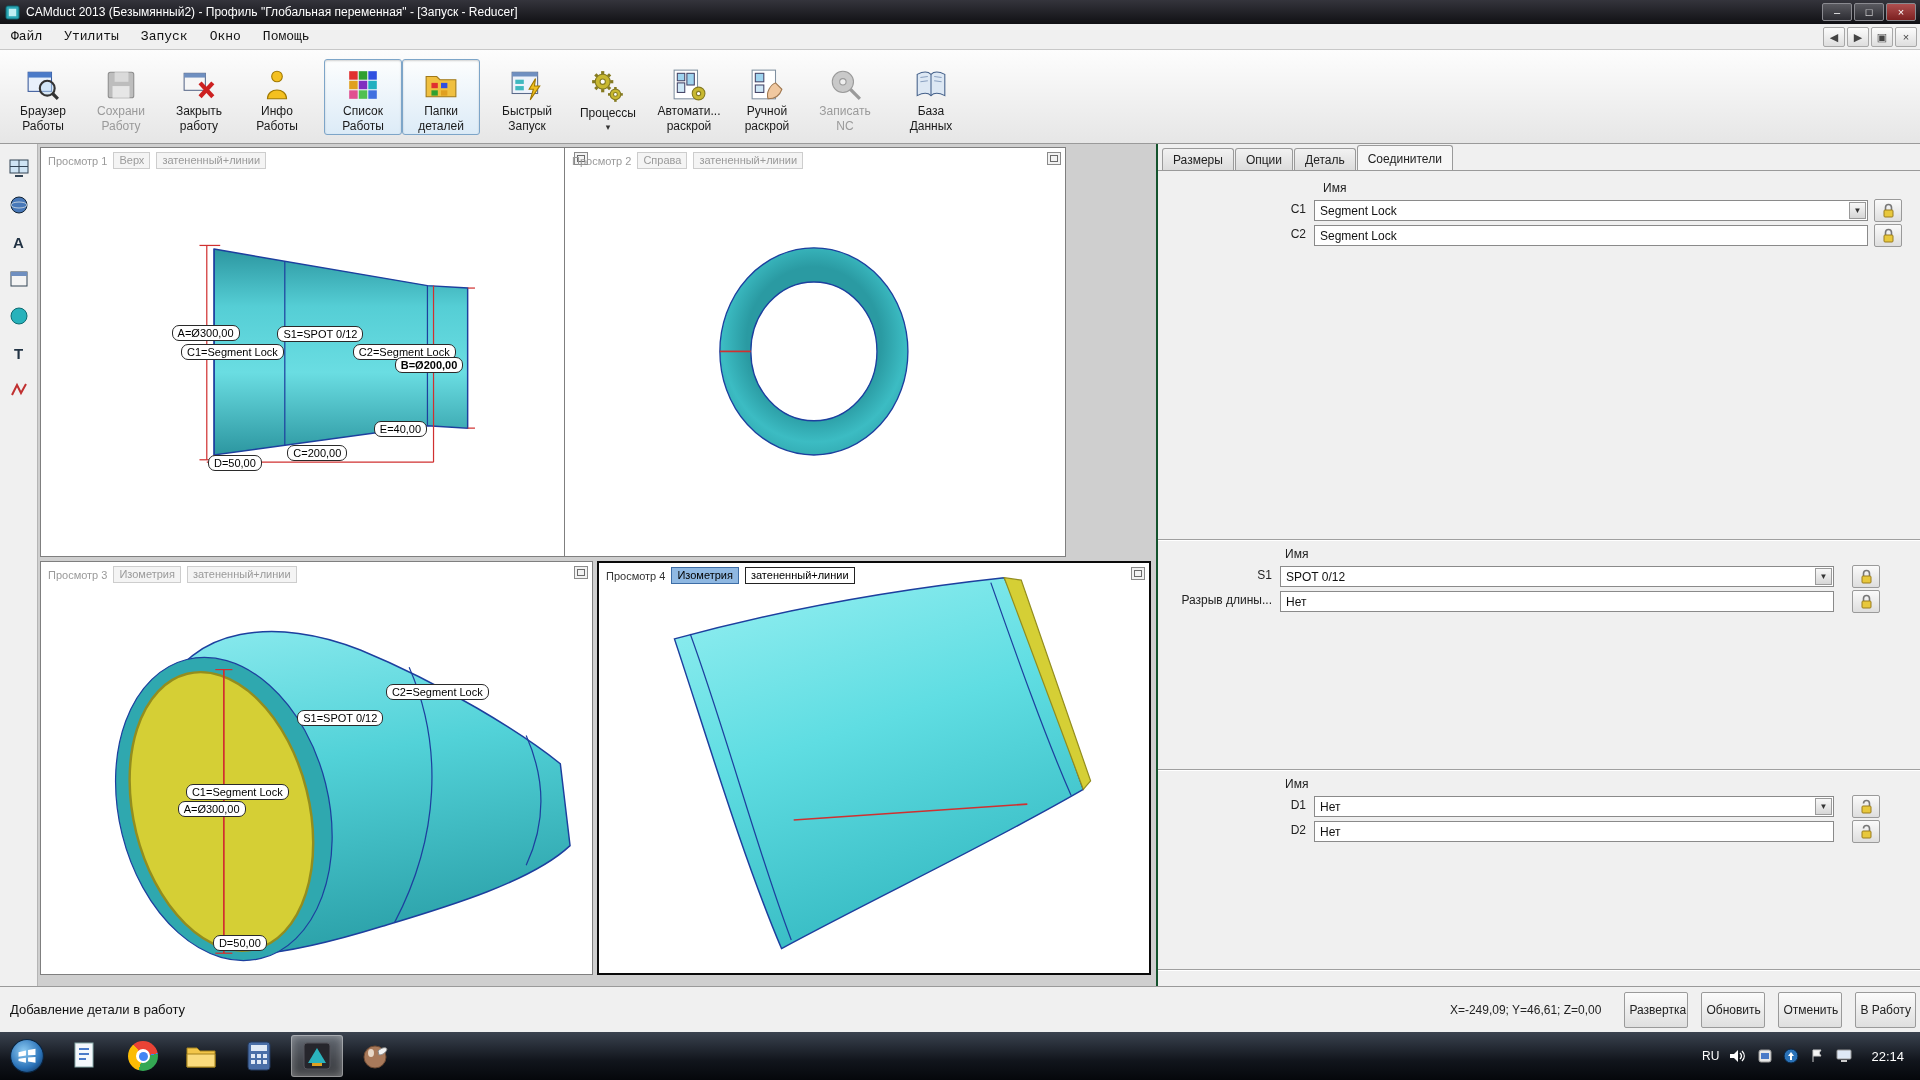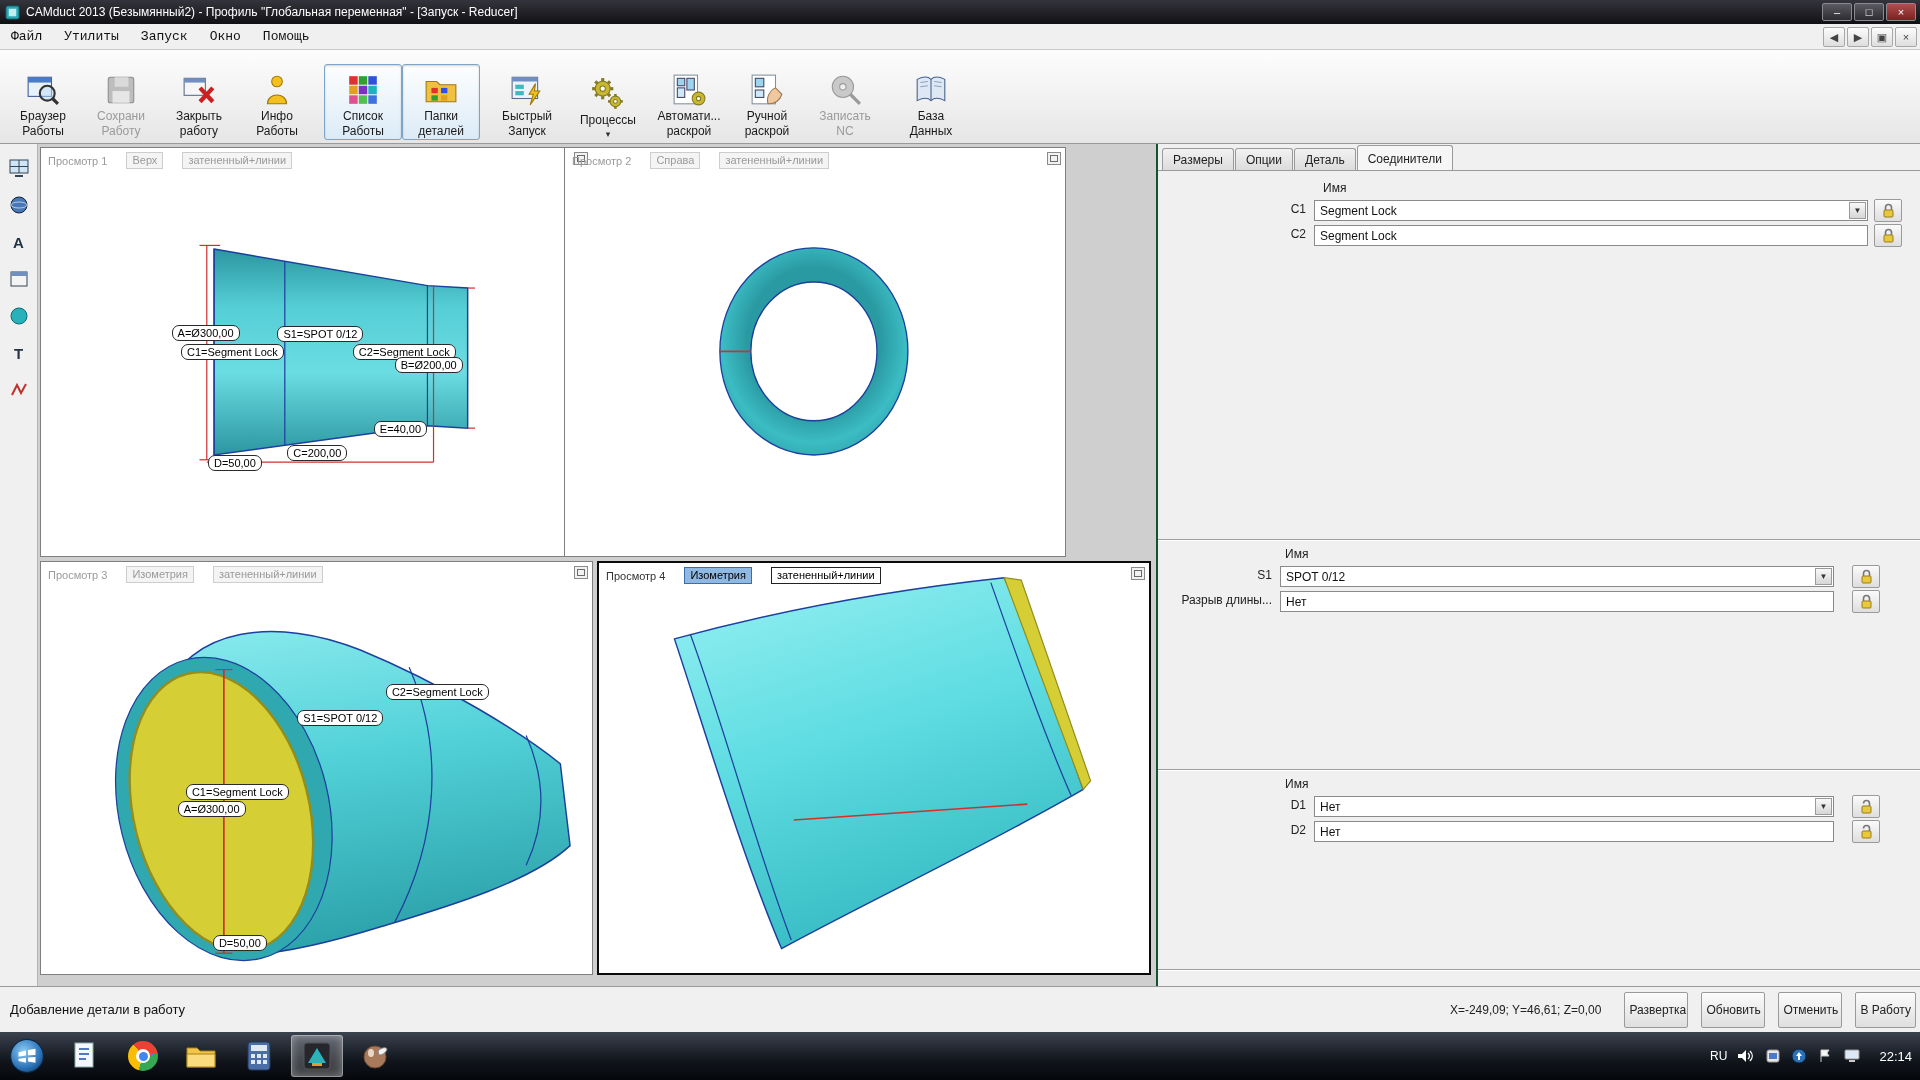--- a/index.html
+++ b/index.html
@@ -21,21 +21,21 @@
   .menubar { position:absolute; left:0; top:24px; width:1920px; height:26px; background:#f0f0f0;
     border-bottom:1px solid #c8c8c8; display:flex; align-items:center; font-size:13px; color:#111; }
   .menu-item { padding:4px 11px;font-family:Liberation Mono, monospace; }
   .menu-right { position:absolute; right:3px; top:3px; display:flex; gap:2px; }
   .mdi-btn { min-width:22px; height:20px; font-size:11px; line-height:18px; text-align:center;
     color:#444; background:linear-gradient(#fcfcfc,#dedede); border:1px solid #a8a8a8; border-radius:2px; }
 
   
   .toolbar { position:absolute; left:0; top:50px; width:1920px; height:94px;
     background:linear-gradient(#fdfdfd,#e6e6e6); border-bottom:1px solid #9a9a9a;
-    display:flex; align-items:flex-end; padding:3px 4px; }
+    display:flex; align-items:center; padding:3px 4px; }
   .tb-btn { width:78px; display:flex; flex-direction:column; align-items:center; justify-content:flex-start;
     padding-top:6px; font-size:12px; color:#1a1a1a; border:1px solid transparent; border-radius:3px; text-align:center; }
   .tb-btn .tb-ico { height:38px; display:flex; align-items:center; justify-content:center; }
   .tb-btn .tb-line { line-height:15px; white-space:nowrap; }
   .tb-btn.pressed { background:linear-gradient(#fdfefe,#dcebf7); border:1px solid #7da5c8; box-shadow:inset 0 1px 2px rgba(0,0,0,.18); }
   .tb-btn.disabled { color:#9a9a9a; }
   .tb-sep { width:2px; margin:4px 3px; border-left:1px solid #b9b9b9; border-right:1px solid #fff; }
   .tb-dd { font-size:9px; color:#333; margin-top:1px; }
 
   
@@ -47,21 +47,21 @@
   .li-btn { width:28px; height:28px; display:flex; align-items:center; justify-content:center;
     border:1px solid transparent; border-radius:3px; font-size:15px; }
 
   
   .viewport { position:absolute; background:#fff; border:1px solid #7f7f7f; overflow:hidden; }
   .vp1 { left:40px;  top:3px;   width:553px; height:410px; }
   .vp2 { left:564px; top:3px;   width:502px; height:410px; }
   .vp3 { left:40px;  top:417px; width:553px; height:414px; }
   .vp4 { left:597px; top:417px; width:554px; height:414px; border:2px solid #0a0a0a; }
   .vpfig { position:absolute; inset:0; width:100%; height:100%; }
-  .vp-header { position:absolute; top:4px; left:7px; display:flex; gap:19px; align-items:center; z-index:6; font-size:11px; }
+  .vp-header { position:absolute; top:4px; left:7px; display:flex; gap:6px; align-items:center; z-index:6; font-size:11px; }
   .vp-title { color:#9a9a9a; }
   .vp-chip { border:1px solid #cdcdcd; background:#f4f4f4; color:#9a9a9a; padding:0 5px; line-height:15px; }
   .vp4 .vp-chip.view { background:#8fb8e2; border-color:#3d6da6; color:#000; }
   .vp4 .vp-chip.mode { background:#fff; border-color:#222; color:#000; }
   .vp-max { position:absolute; top:4px; right:4px; width:14px; height:13px; border:1px solid #8a8a8a;
     background:#f2f2f2; z-index:6; }
   .vp-max::after { content:""; position:absolute; left:2px; top:2px; right:2px; bottom:2px; border:1px solid #6a6a6a; }
   .callout { position:absolute; background:#fff; border:1px solid #2a2a2a; border-radius:7px;
     font-size:11px; line-height:14px; padding:0 5px; white-space:nowrap; z-index:5; color:#000; }
 
@@ -95,21 +95,21 @@
   .sb-btn { height:36px; min-width:60px; max-width:64px; overflow:hidden; font-size:12px; padding:0 4px;
     background:linear-gradient(#fbfbfb,#dfdfdf); border:1px solid #9a9a9a; border-radius:2px; color:#222; white-space:nowrap; }
 
   
   .taskbar { position:absolute; left:0; top:1032px; width:1920px; height:48px;
     background:linear-gradient(#3b4350,#11151c 60%, #05070b); display:flex; align-items:center; }
   .start-orb { width:42px; height:42px; margin:0 8px 0 6px; display:flex; align-items:center; justify-content:center; }
   .tb-task { width:52px; height:42px; margin:0 3px; display:flex; align-items:center; justify-content:center; border-radius:3px; }
   .tb-task.active { background:rgba(255,255,255,.22); border:1px solid rgba(255,255,255,.45);
     box-shadow:inset 0 0 8px rgba(255,255,255,.35); }
-  .tray { position:absolute; right:0; top:0; height:48px; display:flex; align-items:center; gap:10px; color:#fff; }
+  .tray { position:absolute; right:8px; top:0; height:48px; display:flex; align-items:center; gap:10px; color:#fff; }
   .tray .lang { font-size:12px; }
   .tray .clock { font-size:13px; padding:0 8px; }
   .chrome-ball { width:30px; height:30px; border-radius:50%;
     background:conic-gradient(from -40deg, #ea4335 0 33%, #4285f4 0 34%, #34a853 34% 66%, #fbbc05 66% 100%);
     position:relative; }
   .chrome-ball::before { content:""; position:absolute; left:8px; top:8px; width:14px; height:14px;
     background:#fff; border-radius:50%; }
   .chrome-ball::after { content:""; position:absolute; left:10.5px; top:10.5px; width:9px; height:9px;
     background:#4285f4; border-radius:50%; }
 </style>
@@ -398,21 +398,21 @@
         <line x1="322" y1="113" x2="322" y2="258" stroke="#d03030"></line>
         <line x1="136" y1="258" x2="322" y2="258" stroke="#d03030"></line>
         <line x1="142" y1="252" x2="142" y2="262" stroke="#d03030"></line>
         <line x1="350" y1="115" x2="356" y2="115" stroke="#d03030"></line>
         <line x1="350" y1="230" x2="356" y2="230" stroke="#d03030"></line>
       </svg>
       <div class="callout" style="left:23.7%;top:43.3%;">A=Ø300,00</div>
       <div class="callout" style="left:42.9%;top:43.6%;">S1=SPOT 0/12</div>
       <div class="callout" style="left:25.4%;top:48.1%;">C1=Segment Lock</div>
       <div class="callout" style="left:56.6%;top:48.1%;">C2=Segment Lock</div>
-      <div class="callout" style="left:64.2%;top:51.3%;">B=Ø200,00</div>
+      <div class="callout" style="left:64.2%;top:51.3%;font-weight:bold;">B=Ø200,00</div>
       <div class="callout" style="left:60.4%;top:66.9%;">E=40,00</div>
       <div class="callout" style="left:44.7%;top:72.8%;">C=200,00</div>
       <div class="callout" style="left:30.3%;top:75.2%;">D=50,00</div>
     </div>
 
     <div class="viewport vp2">
       <div class="vp-header">
         <span class="vp-title">Просмотр 2</span>
         <span class="vp-chip view">Справа</span>
         <span class="vp-chip mode">затененный+линии</span>

